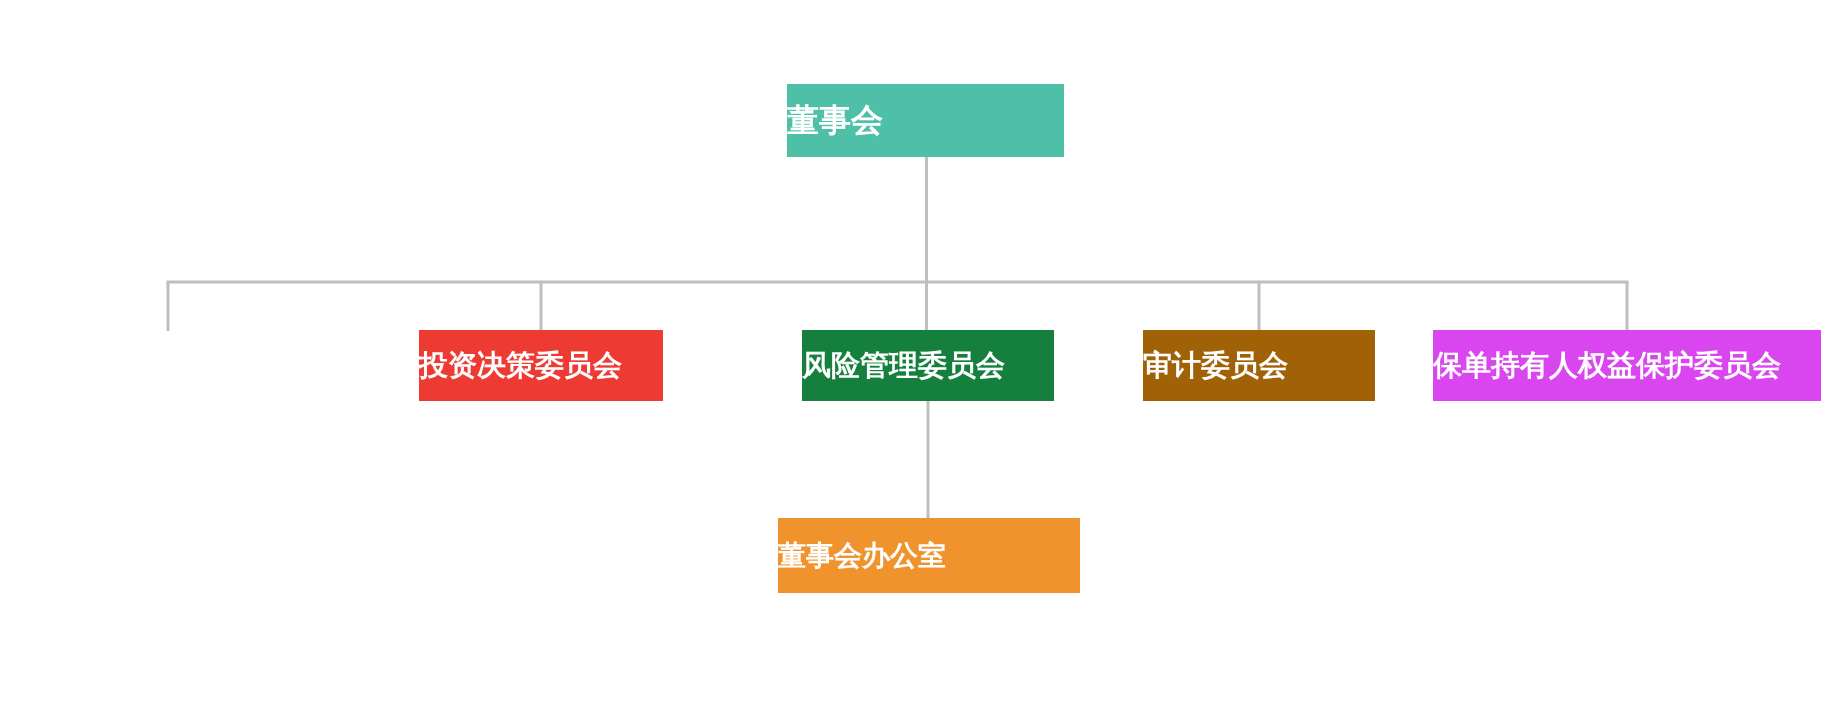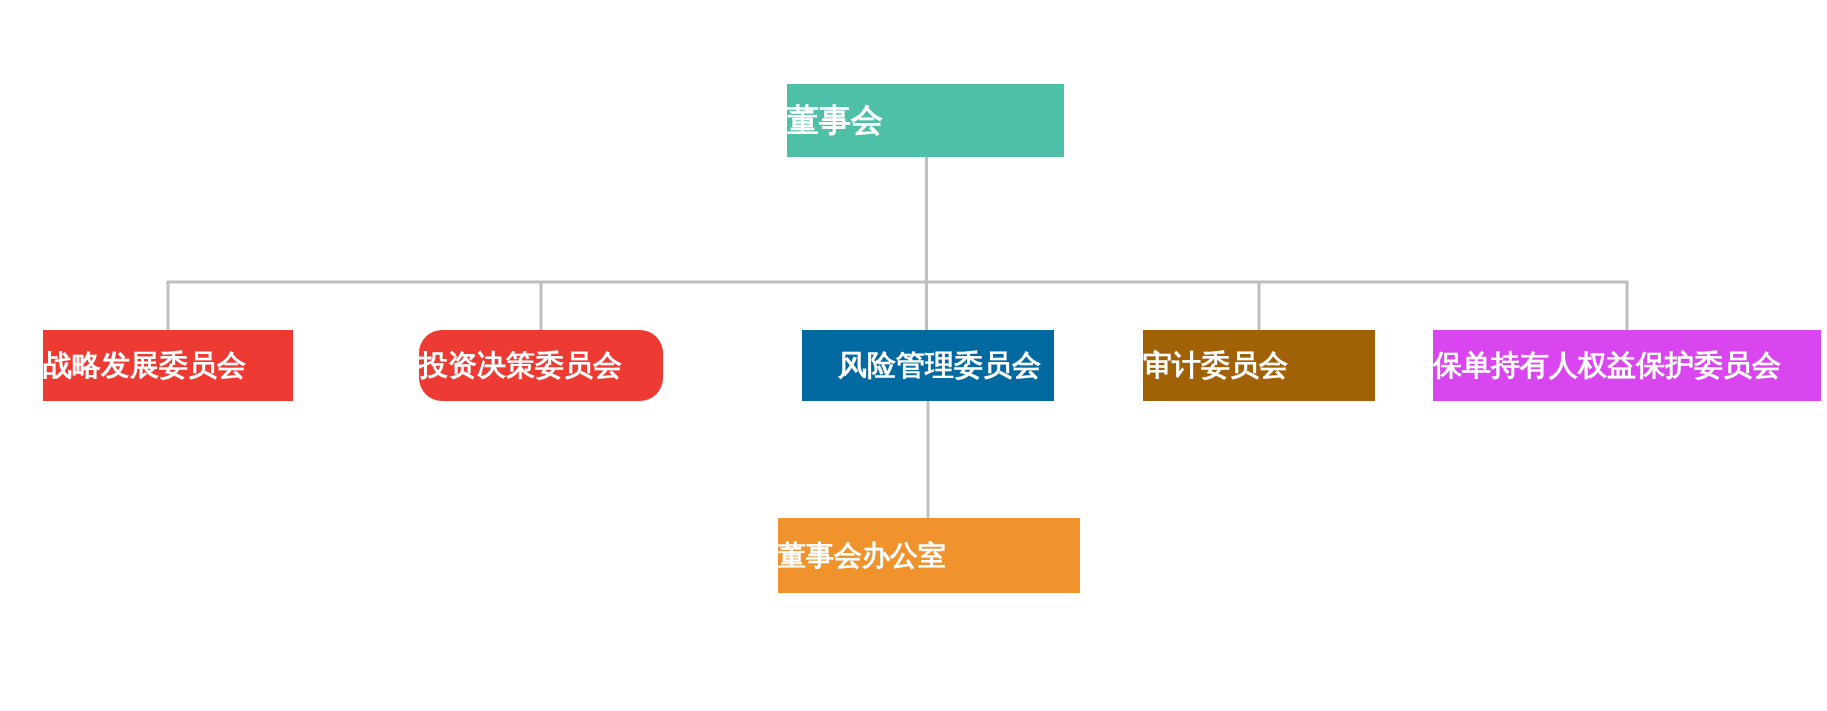--- a/index.html
+++ b/index.html
@@ -53,29 +53,26 @@
       <line x1="1627" y1="282" x2="1627" y2="331"></line>
 
       <line x1="928" y1="401" x2="928" y2="519"></line>
     </g>
   </svg>
 
   <div class="node root" id="node-root" style="background-color: rgb(78, 192, 168);">
     <span>董事会</span>
   </div>
 
-  <div class="node committee" id="committee-0" style="background-color: rgb(237, 59, 51);">
-    <span>战略发展委员会</span>
-  </div>
 
-  <div class="node committee" id="committee-1" style="background-color: rgb(237, 59, 51); border-radius: 23px;">
+  <div class="node committee" id="committee-1" style="background-color: rgb(237, 59, 51);">
     <span>投资决策委员会</span>
   </div>
 
-  <div class="node committee" id="committee-2" style="background-color: #0369a1; padding-left: 36px;">
+  <div class="node committee" id="committee-2" style="background-color: #15803d;">
     <span>风险管理委员会</span>
   </div>
 
   <div class="node committee" id="committee-3" style="background-color: #a16207;">
     <span>审计委员会</span>
   </div>
 
   <div class="node committee" id="committee-4" style="background-color: #d946ef;">
     <span>保单持有人权益保护委员会</span>
   </div>

